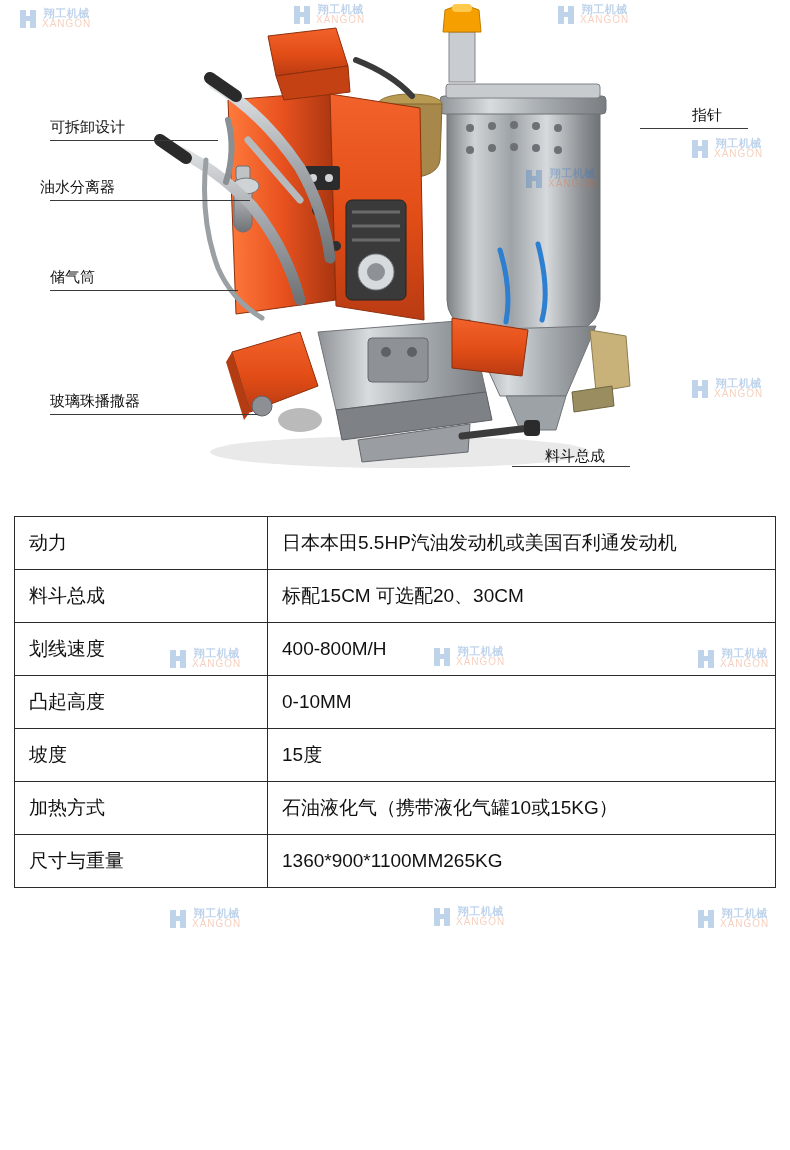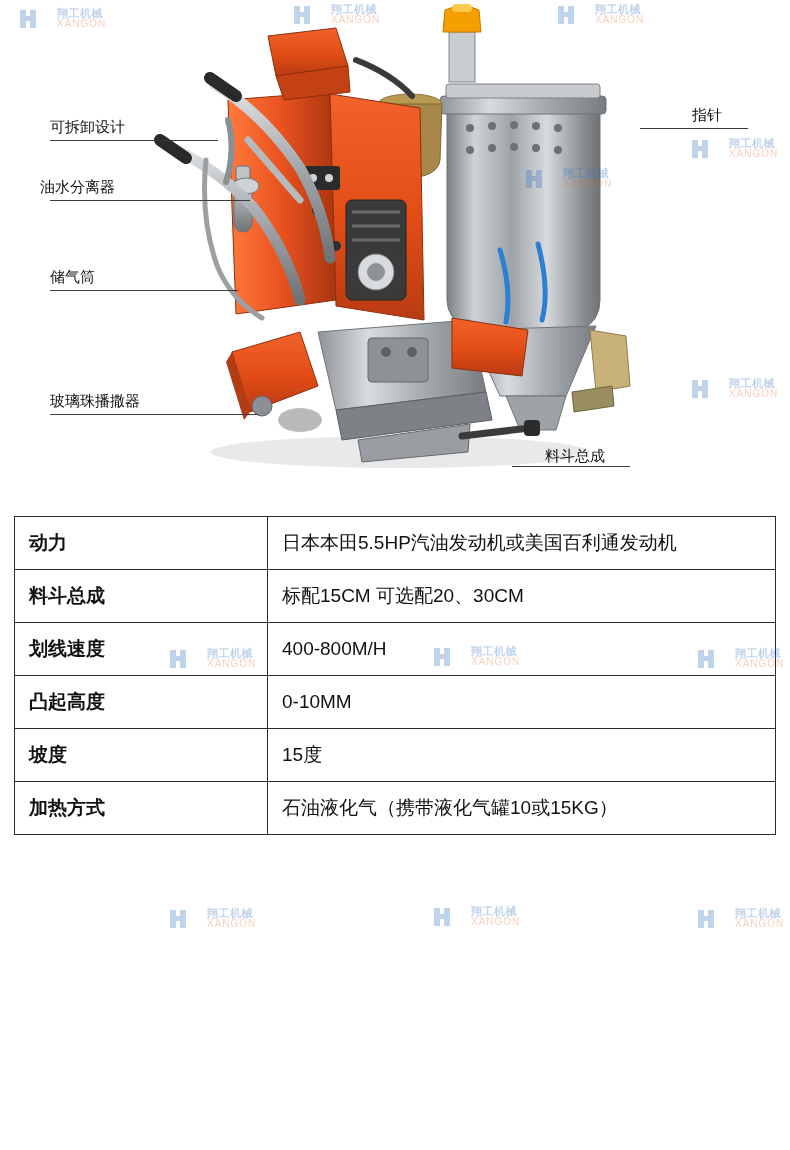--- a/index.html
+++ b/index.html
@@ -14,24 +14,25 @@
     font-family: "Liberation Sans", sans-serif;
     color: #111;
     overflow: hidden;
   }
 
   
   .wm {
     position: absolute;
     display: flex;
     align-items: center;
-    gap: 19px;
+    gap: 4px;
     opacity: 0.30;
     pointer-events: none;
     user-select: none;
+    text-align: center;
   }
   .wm .wm-mark {
     width: 20px;
     height: 20px;
     position: relative;
     flex: 0 0 auto;
   }
   .wm .wm-mark::before,
   .wm .wm-mark::after {
     content: "";
@@ -95,21 +96,21 @@
   }
   #spec-table tr { height: 53px; }
   #spec-table td {
     border: 1px solid #2b2b2b;
     padding: 0 14px;
     font-size: 19px;
     color: #111;
     vertical-align: middle;
     background: transparent;
   }
-  #spec-table td.k { width: 224px; font-weight: bold; }
+  #spec-table td.k { width: 224px; }
   #spec-table td.v { }
 </style>
 </head>
 <body>
 
 <div id="photo">
 
   <svg width="790" height="500" viewBox="0 0 790 500" style="position:absolute;left:0;top:0;">
     <defs>
       <linearGradient id="steelG" x1="0" y1="0" x2="1" y2="0">
@@ -338,20 +339,24 @@
       <td class="v">0-10MM</td>
     </tr>
     <tr>
       <td class="k">坡度</td>
       <td class="v">15度</td>
     </tr>
     <tr>
       <td class="k">加热方式</td>
       <td class="v">石油液化气（携带液化气罐10或15KG）</td>
     </tr>
+    <tr>
+      <td class="k">尺寸与重量</td>
+      <td class="v">1360*900*1100MM265KG</td>
+    </tr>
   </tbody>
 </table>
 
 <div class="wm" style="left:168px; top:648px;">
   <span class="wm-mark"></span>
   <span class="wm-txt">
       <span class="wm-cn">翔工机械</span>
       <span class="wm-en">XANGON</span>
     </span>
 </div>

